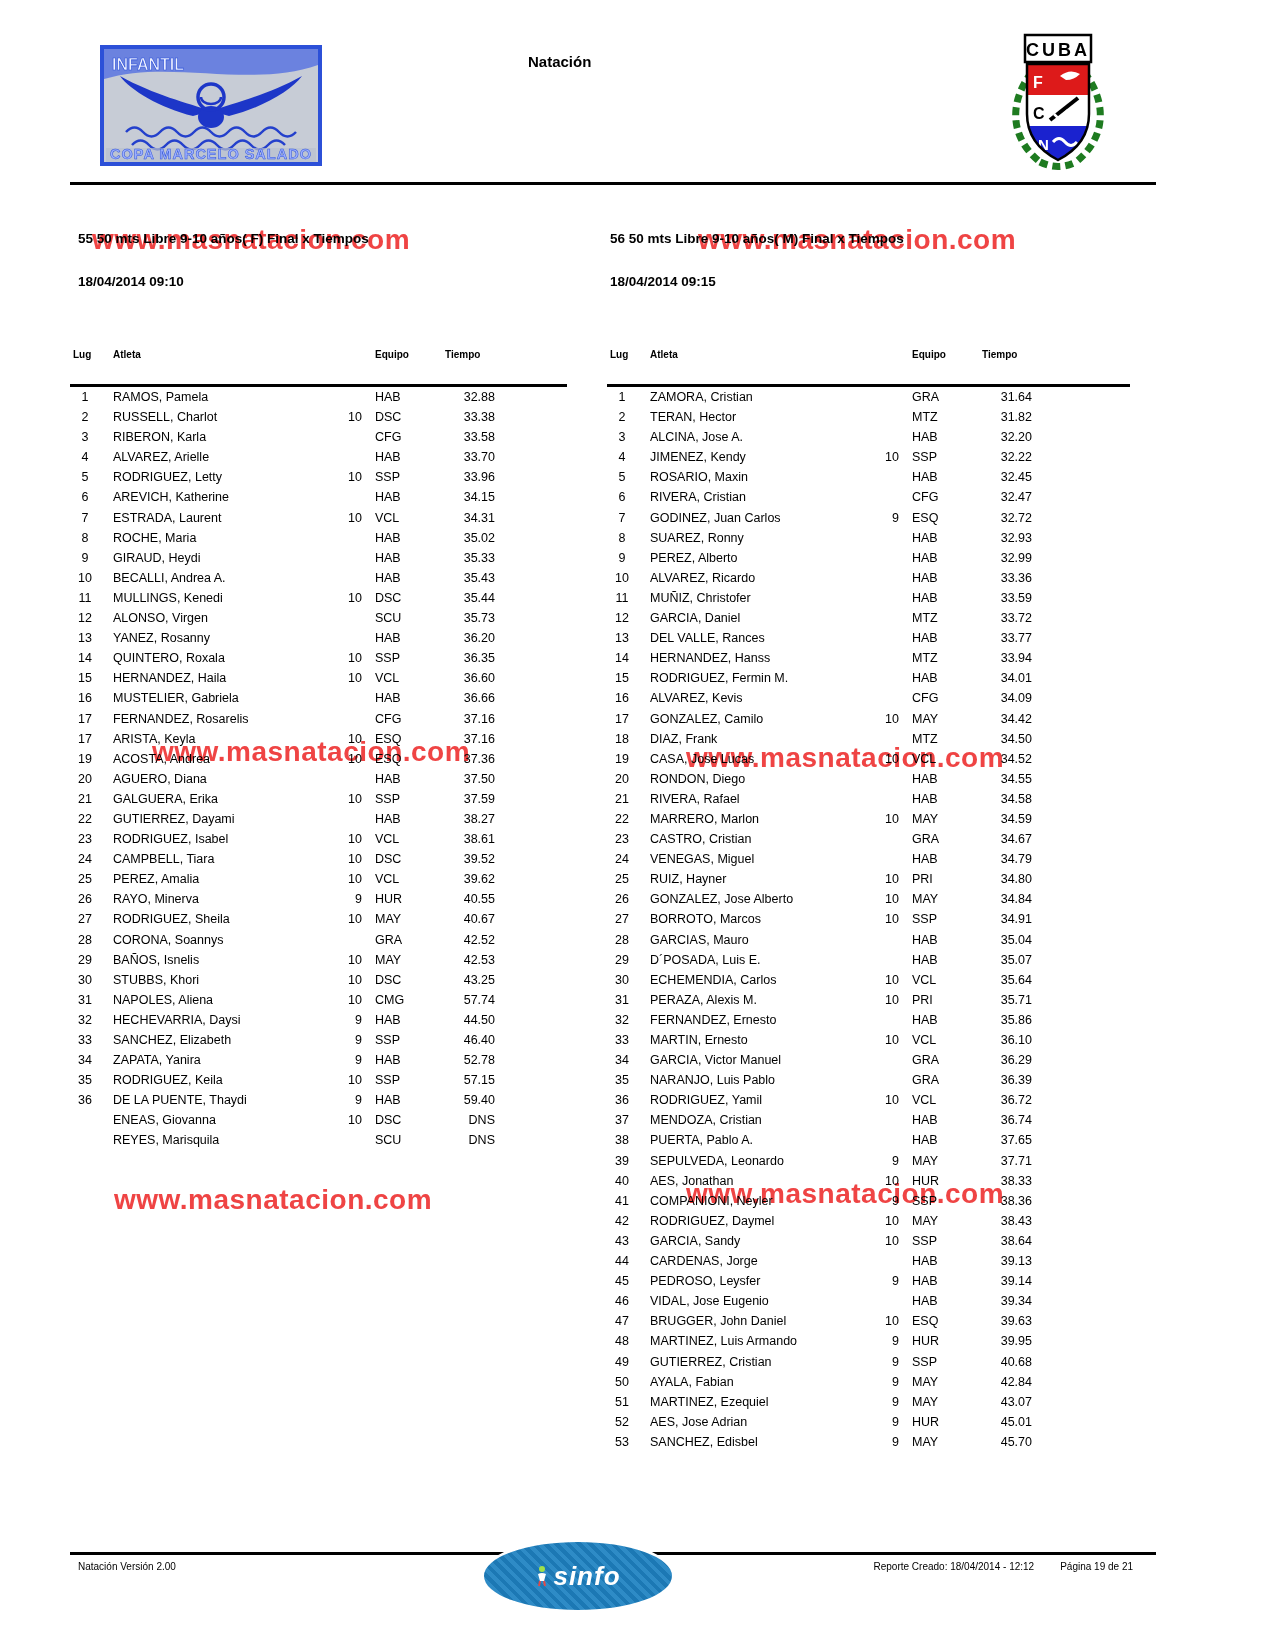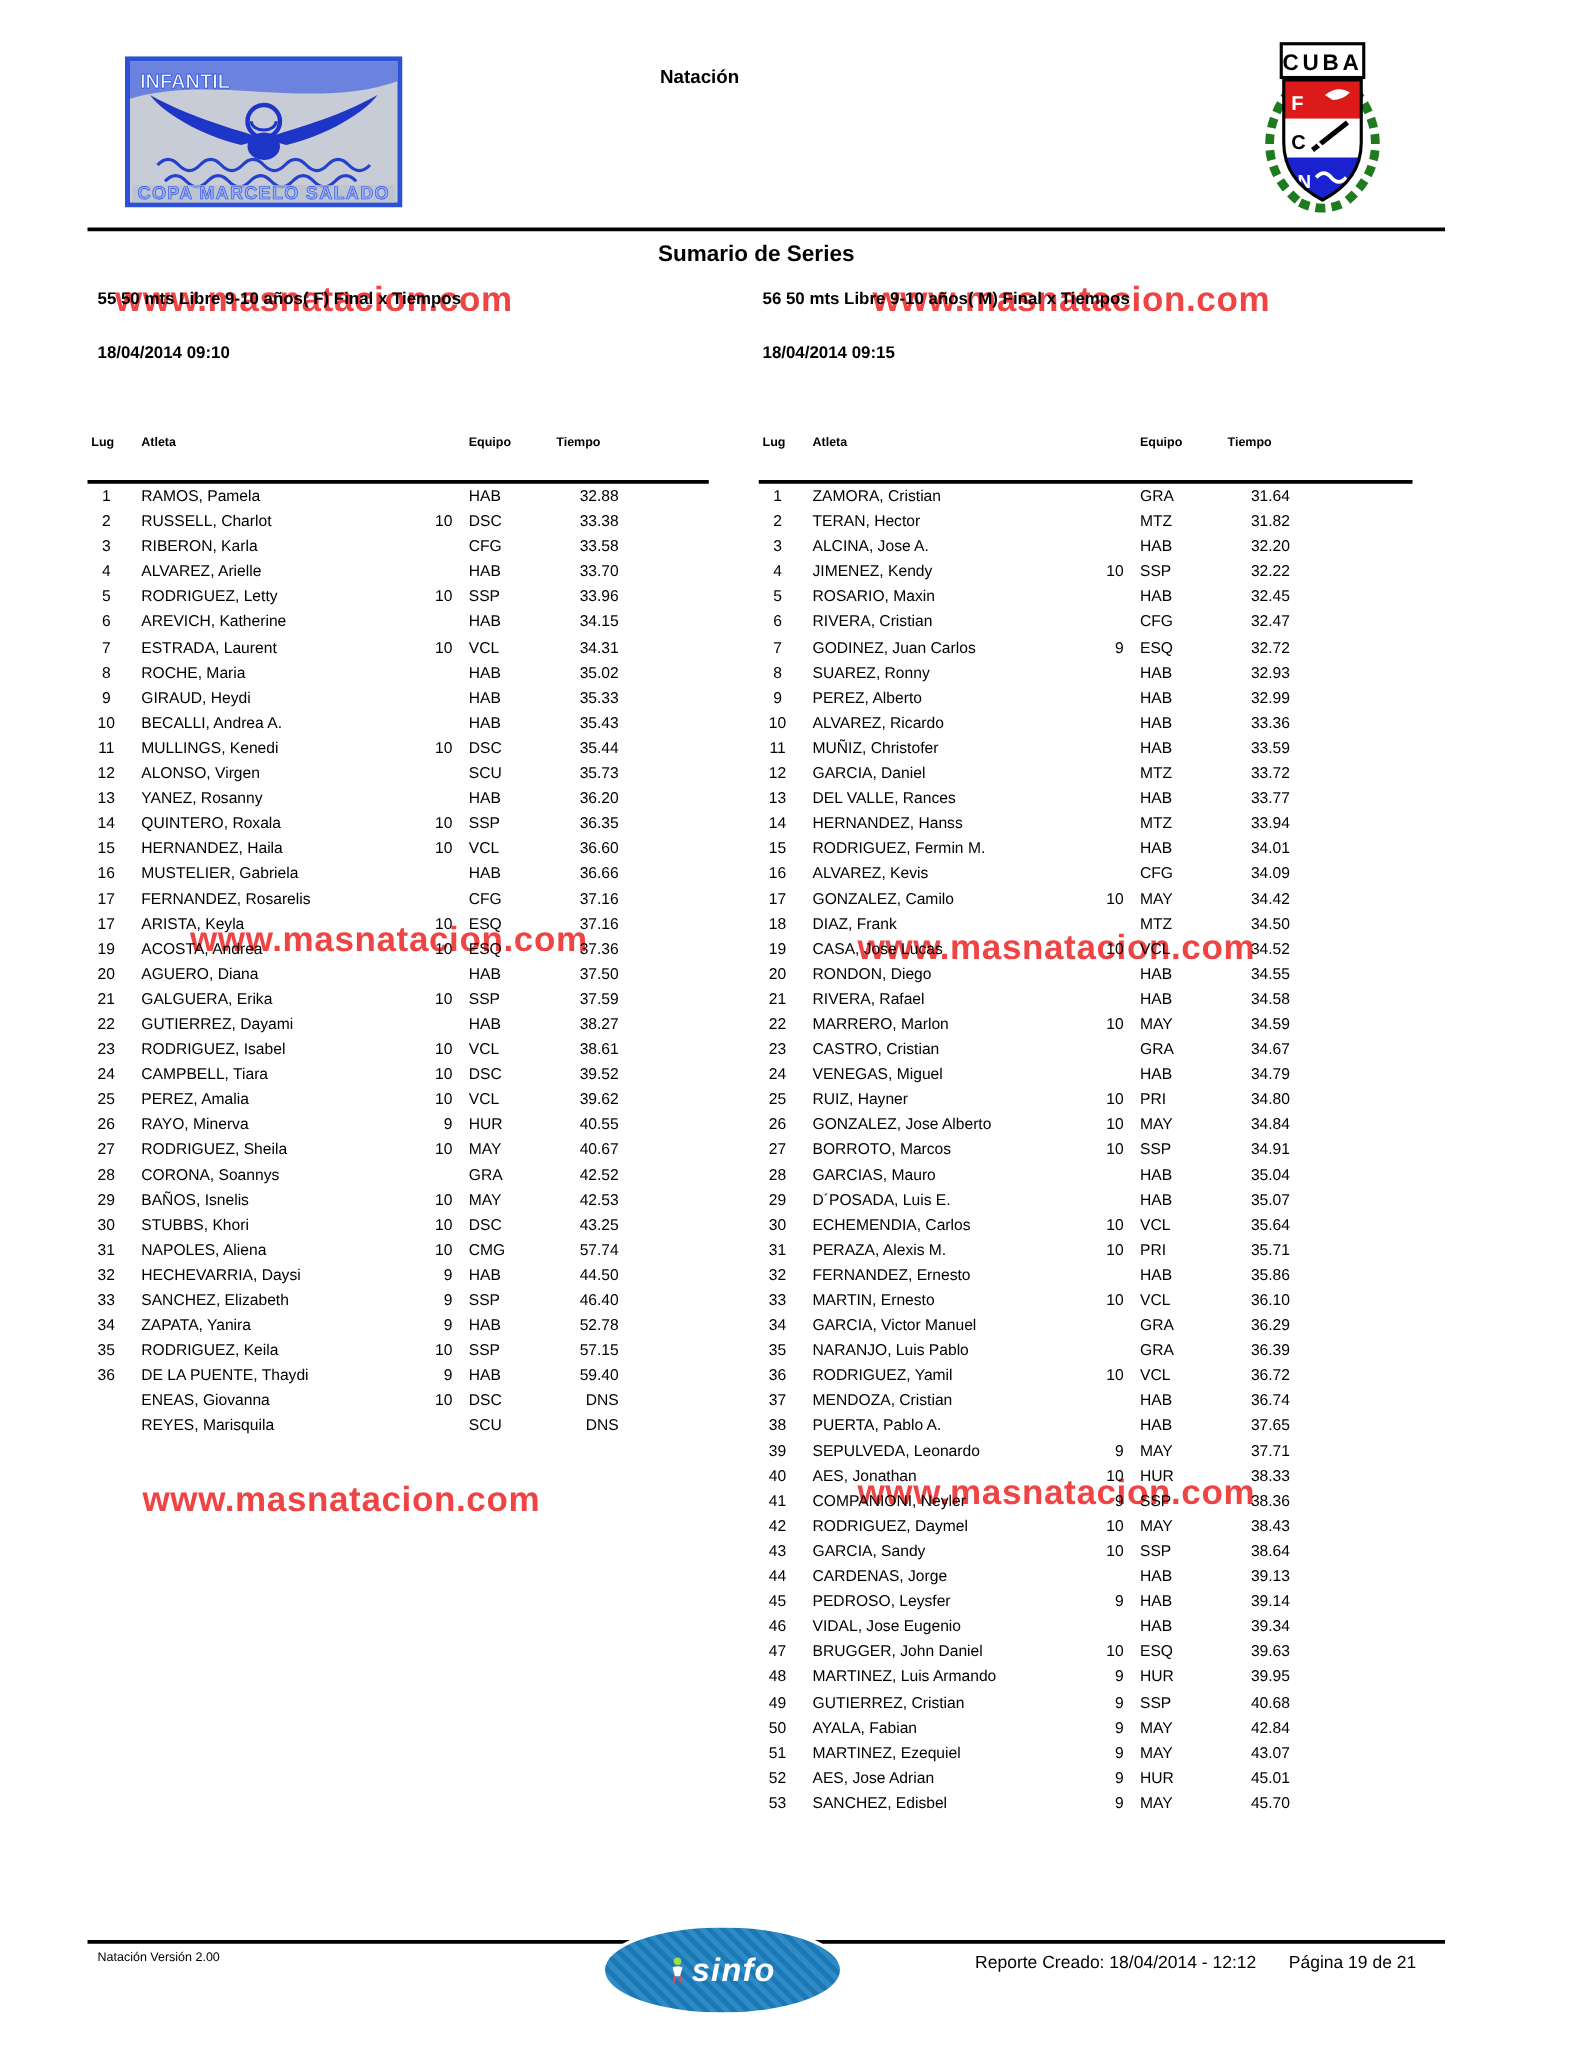--- a/index.html
+++ b/index.html
@@ -25,21 +25,21 @@
   .c0{text-align:center;}
   .c1{padding-left:13px;white-space:nowrap;overflow:hidden;}
   .c2{text-align:right;}
   .c5{text-align:right;}
   
   #left-logo{position:absolute;left:100px;top:45px;z-index:1;}
   #right-logo{position:absolute;left:998px;top:30px;z-index:1;}
   
   #footer-version{position:absolute;left:78px;top:1561px;font-size:10px;z-index:1;}
   #footer-right{position:absolute;right:142px;top:1561px;display:flex;gap:26px;
-                font-size:14px;z-index:1;white-space:nowrap;}
+                font-size:10px;z-index:1;white-space:nowrap;}
   #sinfo-logo{position:absolute;left:481px;top:1539px;width:188px;height:68px;border-radius:50%;
      background:repeating-linear-gradient(45deg,#1c78b4 0 4px,#2e8bc6 4px 8px);
      border:3px solid #fff;display:flex;align-items:center;justify-content:center;z-index:2;}
   #sinfo-text{color:#fff;font-size:26px;font-weight:bold;font-style:italic;letter-spacing:1px;}
   #sinfo-figure{margin-right:4px;}
 </style>
 </head>
 <body>
 
 <div id="page">
@@ -91,21 +91,20 @@
       <path d="M55,112 q6,-7 12,0 q6,7 12,0" stroke="#fff" stroke-width="3" fill="none"></path>
       <text x="35" y="58" font-size="16" font-weight="bold" fill="#fff">F</text>
       <text x="35" y="89" font-size="16" font-weight="bold" fill="#000">C</text>
       <text x="40" y="120" font-size="15" font-weight="bold" fill="#fff">N</text>
     </g>
     <path d="M29,34 h62 v50 q0,30 -31,46 q-31,-16 -31,-46 Z" fill="none" stroke="#000" stroke-width="2.5"></path>
   </svg>
 
   <div class="rule" style="top:182px;"></div>
 
-  <div id="page-title">Sumario de Series</div>
 
   <div class="event-title" style="left:78px;">55 50 mts Libre 9-10 años( F) Final x Tiempos</div>
   <div class="event-title" style="left:610px;">56 50 mts Libre 9-10 años( M) Final x Tiempos</div>
   <div class="event-date" style="left:78px;">18/04/2014 09:10</div>
   <div class="event-date" style="left:610px;">18/04/2014 09:15</div>
 
   <div class="rtable" id="table-f">
     <div class="thead">
       <span class="h-lug">Lug</span>
       <span class="h-atleta">Atleta</span>

